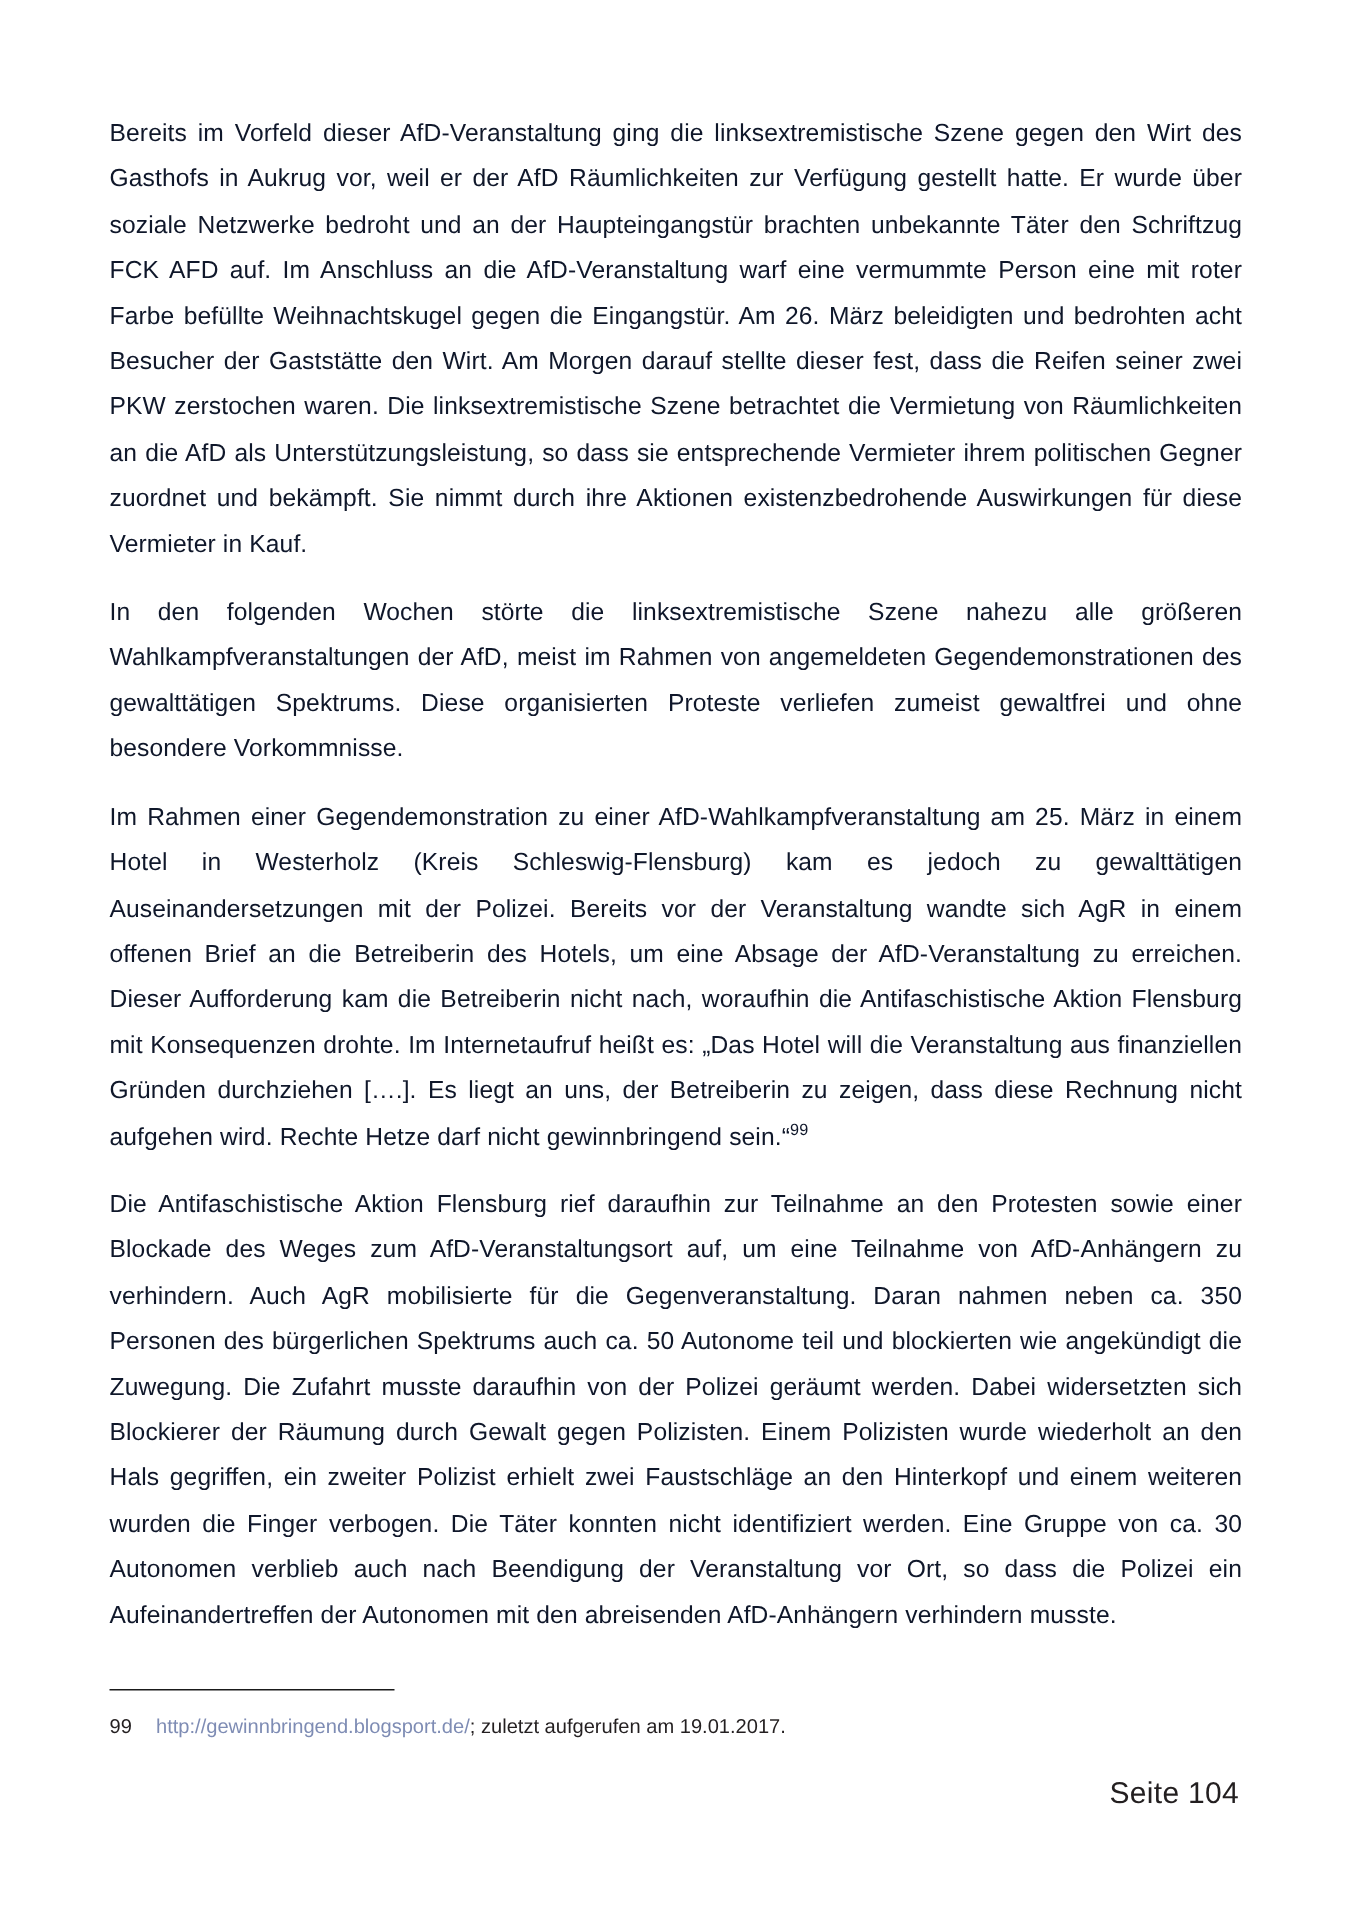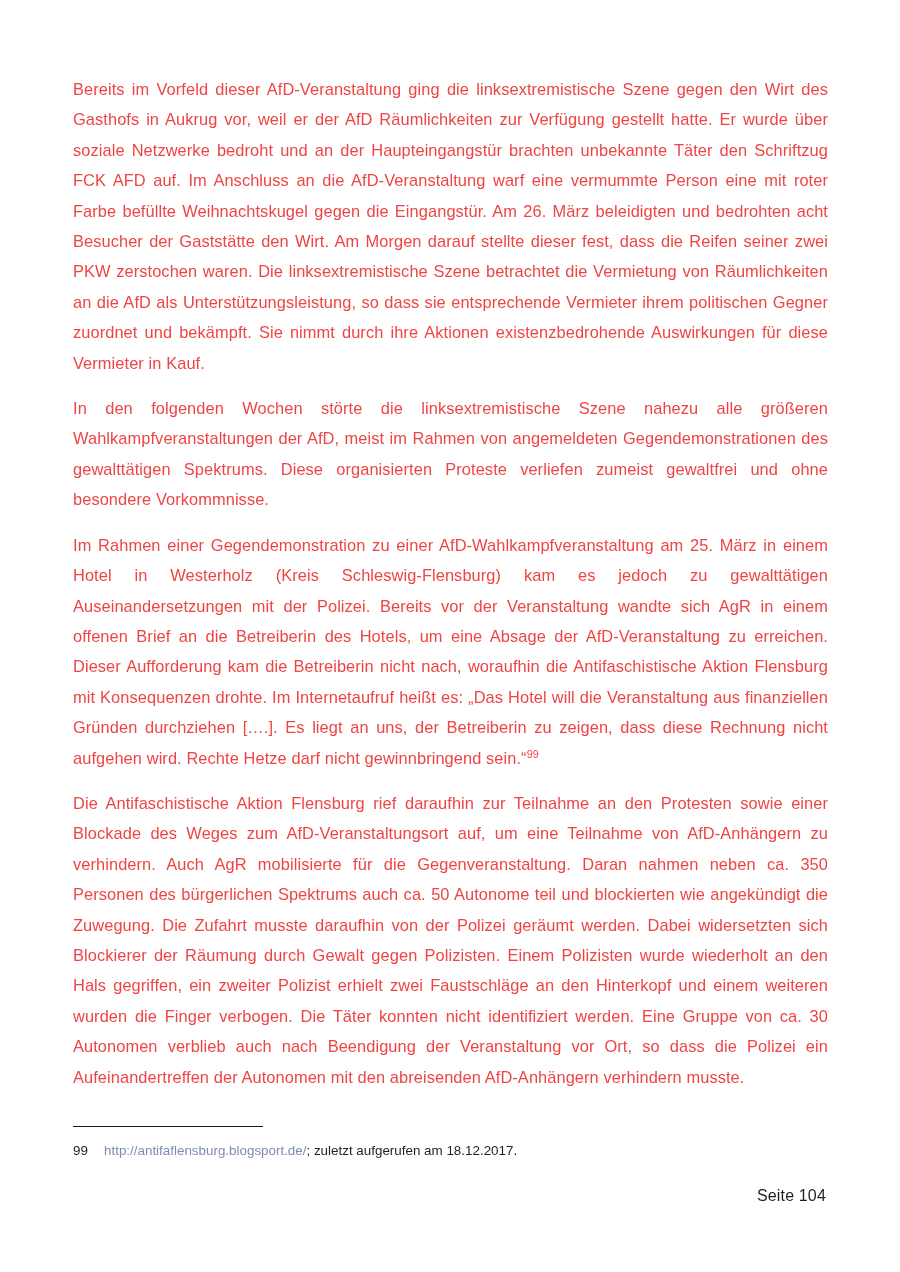--- a/index.html
+++ b/index.html
@@ -19,21 +19,21 @@
   .content {
     position: absolute;
     left: 73px;
     top: 74px;
     width: 755px;
   }
   .para {
     margin: 0 0 15px 0;
     font-size: 16.4px;
     line-height: 30.4px;
-    color: #ef4444;
+    color: #0f172a;
     text-align: justify;
     text-justify: inter-word;
     letter-spacing: 0.005em;
     -webkit-hyphens: none;
     hyphens: none;
     word-spacing: 0.004em;
   }
   .para:last-of-type {
     margin-bottom: 12px;
   }
@@ -75,21 +75,21 @@
   .footnote-link {
     color: #7e8cb4;
     text-decoration: none;
   }
 
   
   .page-footer {
     position: absolute;
     right: 74px;
     top: 1185px;
-    font-size: 16px;
+    font-size: 20px;
     line-height: 22px;
     color: #231f20;
     text-align: right;
     letter-spacing: 0.01em;
   }
 </style>
 </head>
 <body>
 
 <div class="page">
@@ -103,19 +103,19 @@
     <p class="para"><span>Im Rahmen einer Gegendemonstration zu einer AfD-Wahlkampfveranstaltung am 25. März in einem Hotel in Westerholz (Kreis Schleswig-Flensburg) kam es jedoch zu gewalttätigen Auseinandersetzungen mit der Polizei. Bereits vor der Veranstaltung wandte sich AgR in einem offenen Brief an die Betreiberin des Hotels, um eine Absage der AfD-Veranstaltung zu erreichen. Dieser Aufforderung kam die Betreiberin nicht nach, woraufhin die Antifaschistische Aktion Flensburg mit Konsequenzen drohte. Im Internetaufruf heißt es: „Das Hotel will die Veranstaltung aus finanziellen Gründen durchziehen [….]. Es liegt an uns, der Betreiberin zu zeigen, dass diese Rechnung nicht aufgehen wird. Rechte Hetze darf nicht gewinnbringend sein.“</span><sup class="fn-ref">99</sup></p>
 
     <p class="para">Die Antifaschistische Aktion Flensburg rief daraufhin zur Teilnahme an den Protesten sowie einer Blockade des Weges zum AfD-Veranstaltungsort auf, um eine Teilnahme von AfD-Anhängern zu verhindern. Auch AgR mobilisierte für die Gegenveranstaltung. Daran nahmen neben ca. 350 Personen des bürgerlichen Spektrums auch ca. 50 Autonome teil und blockierten wie angekündigt die Zuwegung. Die Zufahrt musste daraufhin von der Polizei geräumt werden. Dabei widersetzten sich Blockierer der Räumung durch Gewalt gegen Polizisten. Einem Polizisten wurde wiederholt an den Hals gegriffen, ein zweiter Polizist erhielt zwei Faustschläge an den Hinterkopf und einem weiteren wurden die Finger verbogen. Die Täter konnten nicht identifiziert werden. Eine Gruppe von ca. 30 Autonomen verblieb auch nach Beendigung der Veranstaltung vor Ort, so dass die Polizei ein Aufeinandertreffen der Autonomen mit den abreisenden AfD-Anhängern verhindern musste.</p>
 
   </div>
 
   <div class="footnote-area">
     <div class="footnote-rule"></div>
     <div class="footnote">
       <span class="footnote-num">99</span>
-      <span class="footnote-body"><a class="footnote-link" href="#">http://antifaflensburg.blogsport.de/</a><span>; zuletzt aufgerufen am 18.12.2017.</span></span>
+      <span class="footnote-body"><a class="footnote-link" href="#">http://gewinnbringend.blogsport.de/</a><span>; zuletzt aufgerufen am 19.01.2017.</span></span>
     </div>
   </div>
 
   <div class="page-footer">Seite 104</div>
 
 </div>
 
 </body></html>

